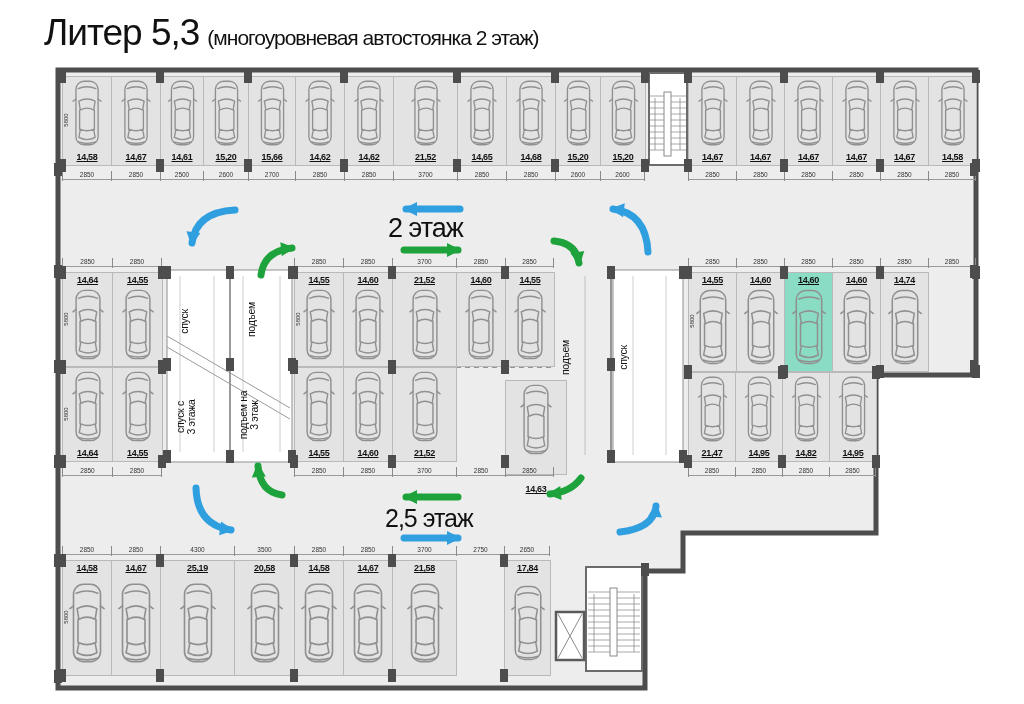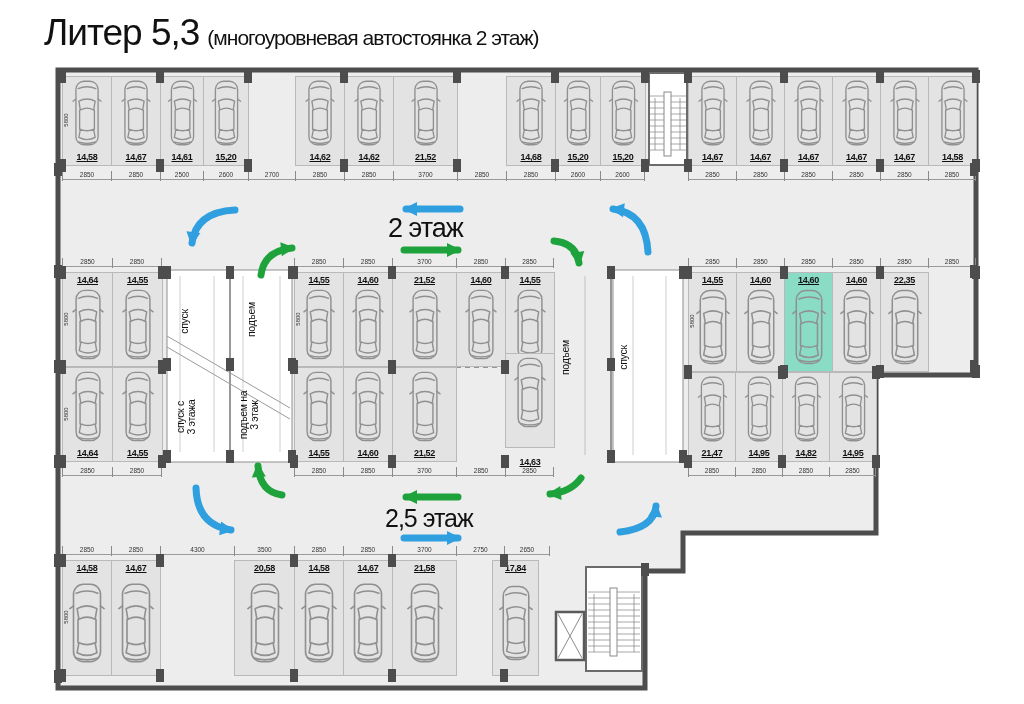--- a/index.html
+++ b/index.html
@@ -175,37 +175,49 @@
         <use href="#car"></use>
       </svg>
       <div class="area bot">14,61</div>
     </div>
     <div class="stall" style="left: 203px; top: 76px; width: 46px; height: 90px;">
       <svg class="carsvg" width="33" height="68">
         <use href="#car"></use>
       </svg>
       <div class="area bot">15,20</div>
     </div>
+    <div class="stall" style="left: 248px; top: 76px; width: 48px; height: 90px;">
+      <svg class="carsvg" width="35" height="68">
+        <use href="#car"></use>
+      </svg>
+      <div class="area bot">15,66</div>
+    </div>
     <div class="stall" style="left: 295px; top: 76px; width: 50px; height: 90px;">
       <svg class="carsvg" width="36" height="68">
         <use href="#car"></use>
       </svg>
       <div class="area bot">14,62</div>
     </div>
     <div class="stall" style="left: 344px; top: 76px; width: 50px; height: 90px;">
       <svg class="carsvg" width="36" height="68">
         <use href="#car"></use>
       </svg>
       <div class="area bot">14,62</div>
     </div>
     <div class="stall" style="left: 393px; top: 76px; width: 65px; height: 90px;">
       <svg class="carsvg" width="36" height="68">
         <use href="#car"></use>
       </svg>
       <div class="area bot">21,52</div>
+    </div>
+    <div class="stall" style="left: 457px; top: 76px; width: 50px; height: 90px;">
+      <svg class="carsvg" width="36" height="68">
+        <use href="#car"></use>
+      </svg>
+      <div class="area bot">14,65</div>
     </div>
     <div class="stall" style="left: 506px; top: 76px; width: 50px; height: 90px;">
       <svg class="carsvg" width="36" height="68">
         <use href="#car"></use>
       </svg>
       <div class="area bot">14,68</div>
     </div>
     <div class="stall" style="left: 555px; top: 76px; width: 46px; height: 90px;">
       <svg class="carsvg" width="33" height="68">
         <use href="#car"></use>
@@ -396,21 +408,21 @@
         <use href="#car"></use>
       </svg>
       <div class="area bot">14,60</div>
     </div>
     <div class="stall" style="left: 392px; top: 367px; width: 65px; height: 95px;">
       <svg class="carsvg" width="36" height="73">
         <use href="#car"></use>
       </svg>
       <div class="area bot">21,52</div>
     </div>
-    <div class="stall" style="left: 505px; top: 353px; width: 50px; height: 95px; gap: 28px;">
+    <div class="stall" style="left: 505px; top: 380px; width: 62px; height: 95px; gap: 28px;">
       <svg class="carsvg" width="36" height="73">
         <use href="#car"></use>
       </svg>
       <div class="area bot">14,63</div>
     </div>
     <div class="dimrow" style="left: 294px; top: 467px; width: 260px;">
       <span style="width: 49px;">2850</span>
       <span style="width: 49px;">2850</span>
       <span style="width: 64px;">3700</span>
       <span style="width: 49px;">2850</span>
@@ -440,21 +452,21 @@
         <use href="#car"></use>
       </svg>
     </div>
     <div class="stall" style="left: 832px; top: 272px; width: 49px; height: 100px;">
       <div class="area top">14,60</div>
       <svg class="carsvg" width="36" height="78">
         <use href="#car"></use>
       </svg>
     </div>
     <div class="stall" style="left: 880px; top: 272px; width: 49px; height: 100px;">
-      <div class="area top">22,35</div>
+      <div class="area top">14,74</div>
       <svg class="carsvg" width="36" height="78">
         <use href="#car"></use>
       </svg>
     </div>
     <div class="dimrow" style="left: 688px; top: 258px; width: 288px;">
       <span style="width: 48px;">2850</span>
       <span style="width: 48px;">2850</span>
       <span style="width: 48px;">2850</span>
       <span style="width: 48px;">2850</span>
       <span style="width: 48px;">2850</span>
@@ -510,20 +522,26 @@
       <svg class="carsvg" width="36" height="94">
         <use href="#car"></use>
       </svg>
     </div>
     <div class="stall" style="left: 111px; top: 560px; width: 50px; height: 116px;">
       <div class="area top">14,67</div>
       <svg class="carsvg" width="36" height="94">
         <use href="#car"></use>
       </svg>
     </div>
+    <div class="stall" style="left: 160px; top: 560px; width: 75px; height: 116px;">
+      <div class="area top">25,19</div>
+      <svg class="carsvg" width="36" height="94">
+        <use href="#car"></use>
+      </svg>
+    </div>
     <div class="stall" style="left: 234px; top: 560px; width: 61px; height: 116px;">
       <div class="area top">20,58</div>
       <svg class="carsvg" width="36" height="94">
         <use href="#car"></use>
       </svg>
     </div>
     <div class="stall" style="left: 294px; top: 560px; width: 50px; height: 116px;">
       <div class="area top">14,58</div>
       <svg class="carsvg" width="36" height="94">
         <use href="#car"></use>
@@ -534,21 +552,21 @@
       <svg class="carsvg" width="36" height="94">
         <use href="#car"></use>
       </svg>
     </div>
     <div class="stall" style="left: 392px; top: 560px; width: 65px; height: 116px;">
       <div class="area top">21,58</div>
       <svg class="carsvg" width="36" height="94">
         <use href="#car"></use>
       </svg>
     </div>
-    <div class="stall" style="left: 492px; top: 560px; width: 47px; height: 116px;">
+    <div class="stall" style="left: 504px; top: 560px; width: 47px; height: 116px;">
       <div class="area top">17,84</div>
       <svg class="carsvg" width="34" height="94">
         <use href="#car"></use>
       </svg>
     </div>
     <div class="dimrow" style="left: 62px; top: 546px; width: 488px;">
       <span style="width: 49px;">2850</span>
       <span style="width: 49px;">2850</span>
       <span style="width: 74px;">4300</span>
       <span style="width: 60px;">3500</span>

